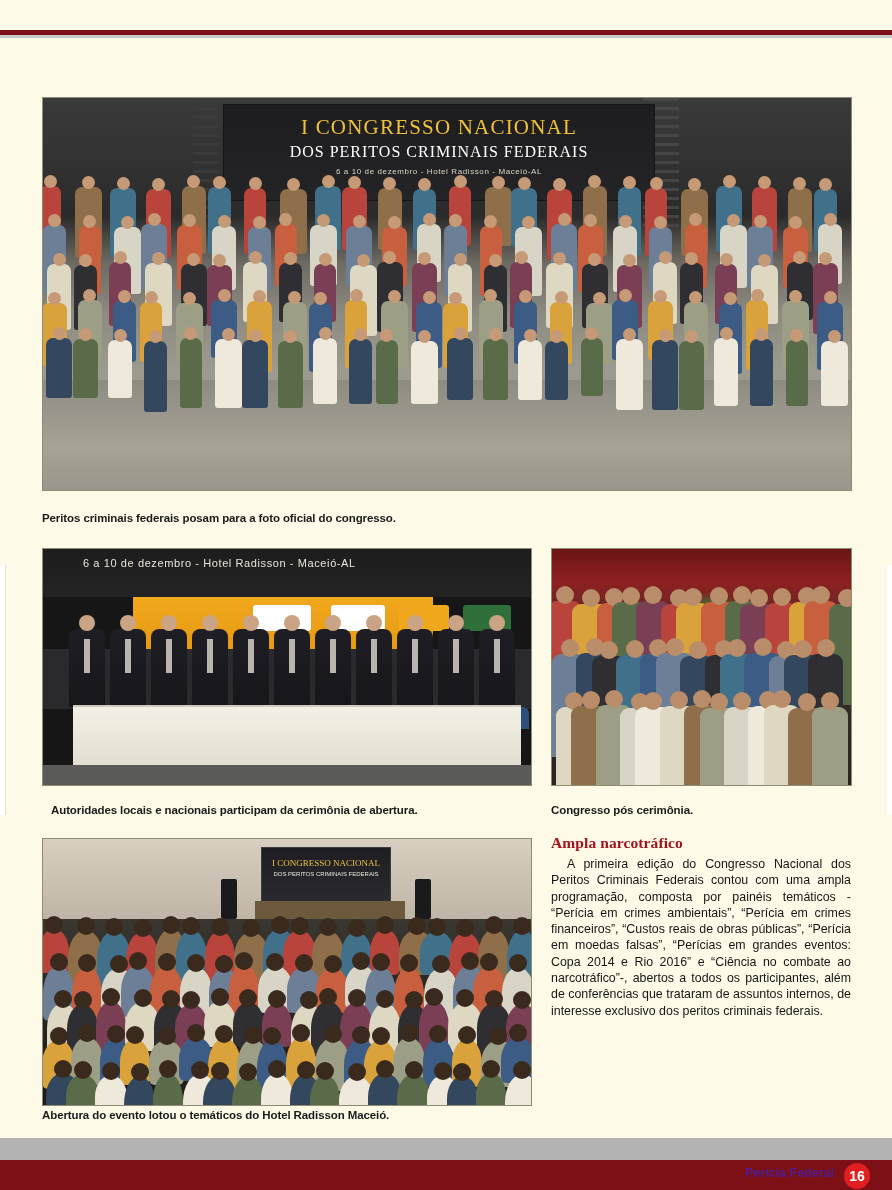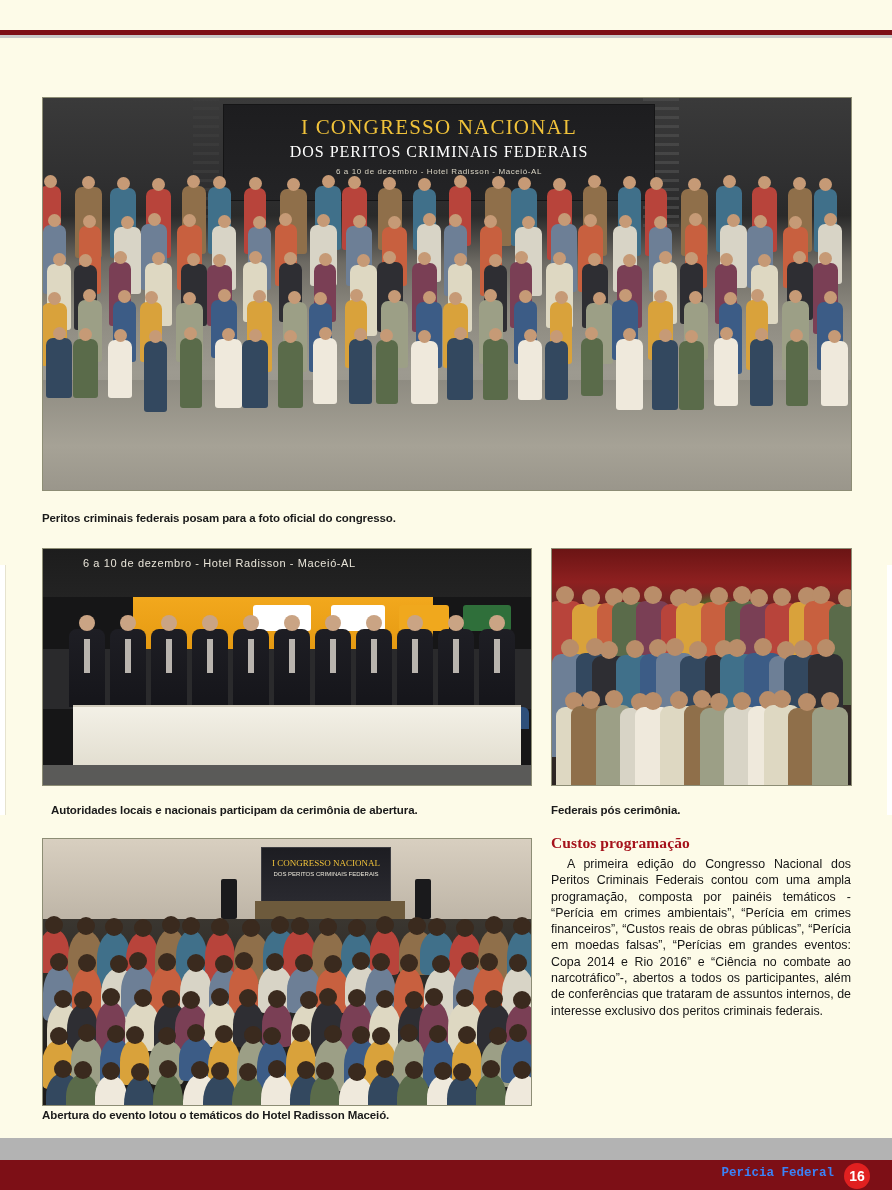--- a/index.html
+++ b/index.html
@@ -120,22 +120,22 @@
     position: absolute;
     left: 0; top: 1160px;
     width: 892px; height: 30px;
     background: #7d0f16;
   }
   .footer-text {
     position: absolute;
     right: 58px; top: 1166px;
     font-size: 12.5px;
     font-weight: bold;
-    color: #3b82f6;
-    font-family: Liberation Mono, monospace;
+    color: #4c1d95;
+    font-family: Liberation Sans, sans-serif;
     text-align: right;
   }
   .page-circle {
     position: absolute;
     right: 22px; top: 1163px;
     width: 26px; height: 26px;
     border-radius: 50%;
     background: #e02020;
     color: #fff;
     font-size: 14px;
@@ -571,21 +571,21 @@
         <i style="width: 37px; height: 105px; left: 236.929px; top: 53px; background: rgb(217, 162, 59); z-index: 1; --sk: #8d5c38;"></i>
         <i style="width: 38px; height: 102px; left: 231.929px; top: 106px; background: rgb(51, 72, 95); z-index: 2; --sk: #a97044;"></i>
         <i style="width: 39px; height: 99px; left: 235.929px; top: 159px; background: rgb(143, 111, 74); z-index: 3; --sk: #d3a77f;"></i>
         <i style="width: 34px; height: 96px; left: 252.286px; top: 52px; background: rgb(200, 96, 63); z-index: 1; --sk: #e0bb95;"></i>
         <i style="width: 35px; height: 93px; left: 256.286px; top: 105px; background: rgb(46, 46, 51); z-index: 2; --sk: #c08b62;"></i>
         <i style="width: 36px; height: 104px; left: 260.286px; top: 158px; background: rgb(156, 159, 134); z-index: 3; --sk: #8d5c38;"></i>
         <i style="width: 37px; height: 101px; left: 276.643px; top: 55px; background: rgb(90, 107, 74); z-index: 1; --sk: #a97044;"></i>
       </div>
   </div>
 </div>
-<div class="caption" id="cap-cocktail">Federais pós cerimônia.</div>
+<div class="caption" id="cap-cocktail">Congresso pós cerimônia.</div>
 
 <div class="photo" id="photo-auditorium">
   <div class="ph-inner">
     <div class="au-bg"></div>
     <div class="au-wall"></div>
     <div class="au-screen">
       <div class="s1">I CONGRESSO NACIONAL</div>
       <div class="s2">DOS PERITOS CRIMINAIS FEDERAIS</div>
     </div>
     <div class="au-stage"></div>
@@ -681,20 +681,20 @@
         <i style="width: 32px; height: 52px; left: 458.889px; top: 48px; background: rgb(216, 212, 198); z-index: 2; --sk: #e0bb95;"></i>
         <i style="width: 33px; height: 49px; left: 462.889px; top: 85px; background: rgb(122, 63, 85); z-index: 3; --sk: #c08b62;"></i>
         <i style="width: 34px; height: 46px; left: 457.889px; top: 118px; background: rgb(60, 92, 134); z-index: 4; --sk: #8d5c38;"></i>
         <i style="width: 35px; height: 57px; left: 461.889px; top: 155px; background: rgb(239, 233, 220); z-index: 5; --sk: #a97044;"></i>
       </div>
   </div>
 </div>
 <div class="caption" id="cap-auditorium">Abertura do evento lotou o temáticos do Hotel Radisson Maceió.</div>
 
 <div class="article">
-  <h2>Custos programação</h2>
+  <h2>Ampla narcotráfico</h2>
   <p>A primeira edição do Congresso Nacional dos Peritos Criminais Federais contou com uma ampla programação, composta por painéis temáticos - “Perícia em crimes ambientais”, “Perícia em crimes financeiros”, “Custos reais de obras públicas”, “Perícia em moedas falsas”, “Perícias em grandes eventos: Copa 2014 e Rio 2016” e “Ciência no combate ao narcotráfico”-, abertos a todos os participantes, além de conferências que trataram de assuntos internos, de interesse exclusivo dos peritos criminais federais.</p>
 </div>
 
 <div class="footer-gray"></div>
 <div class="footer-dark"></div>
 <div class="footer-text">Perícia Federal</div>
 <div class="page-circle">16</div>
 
 </body></html>

